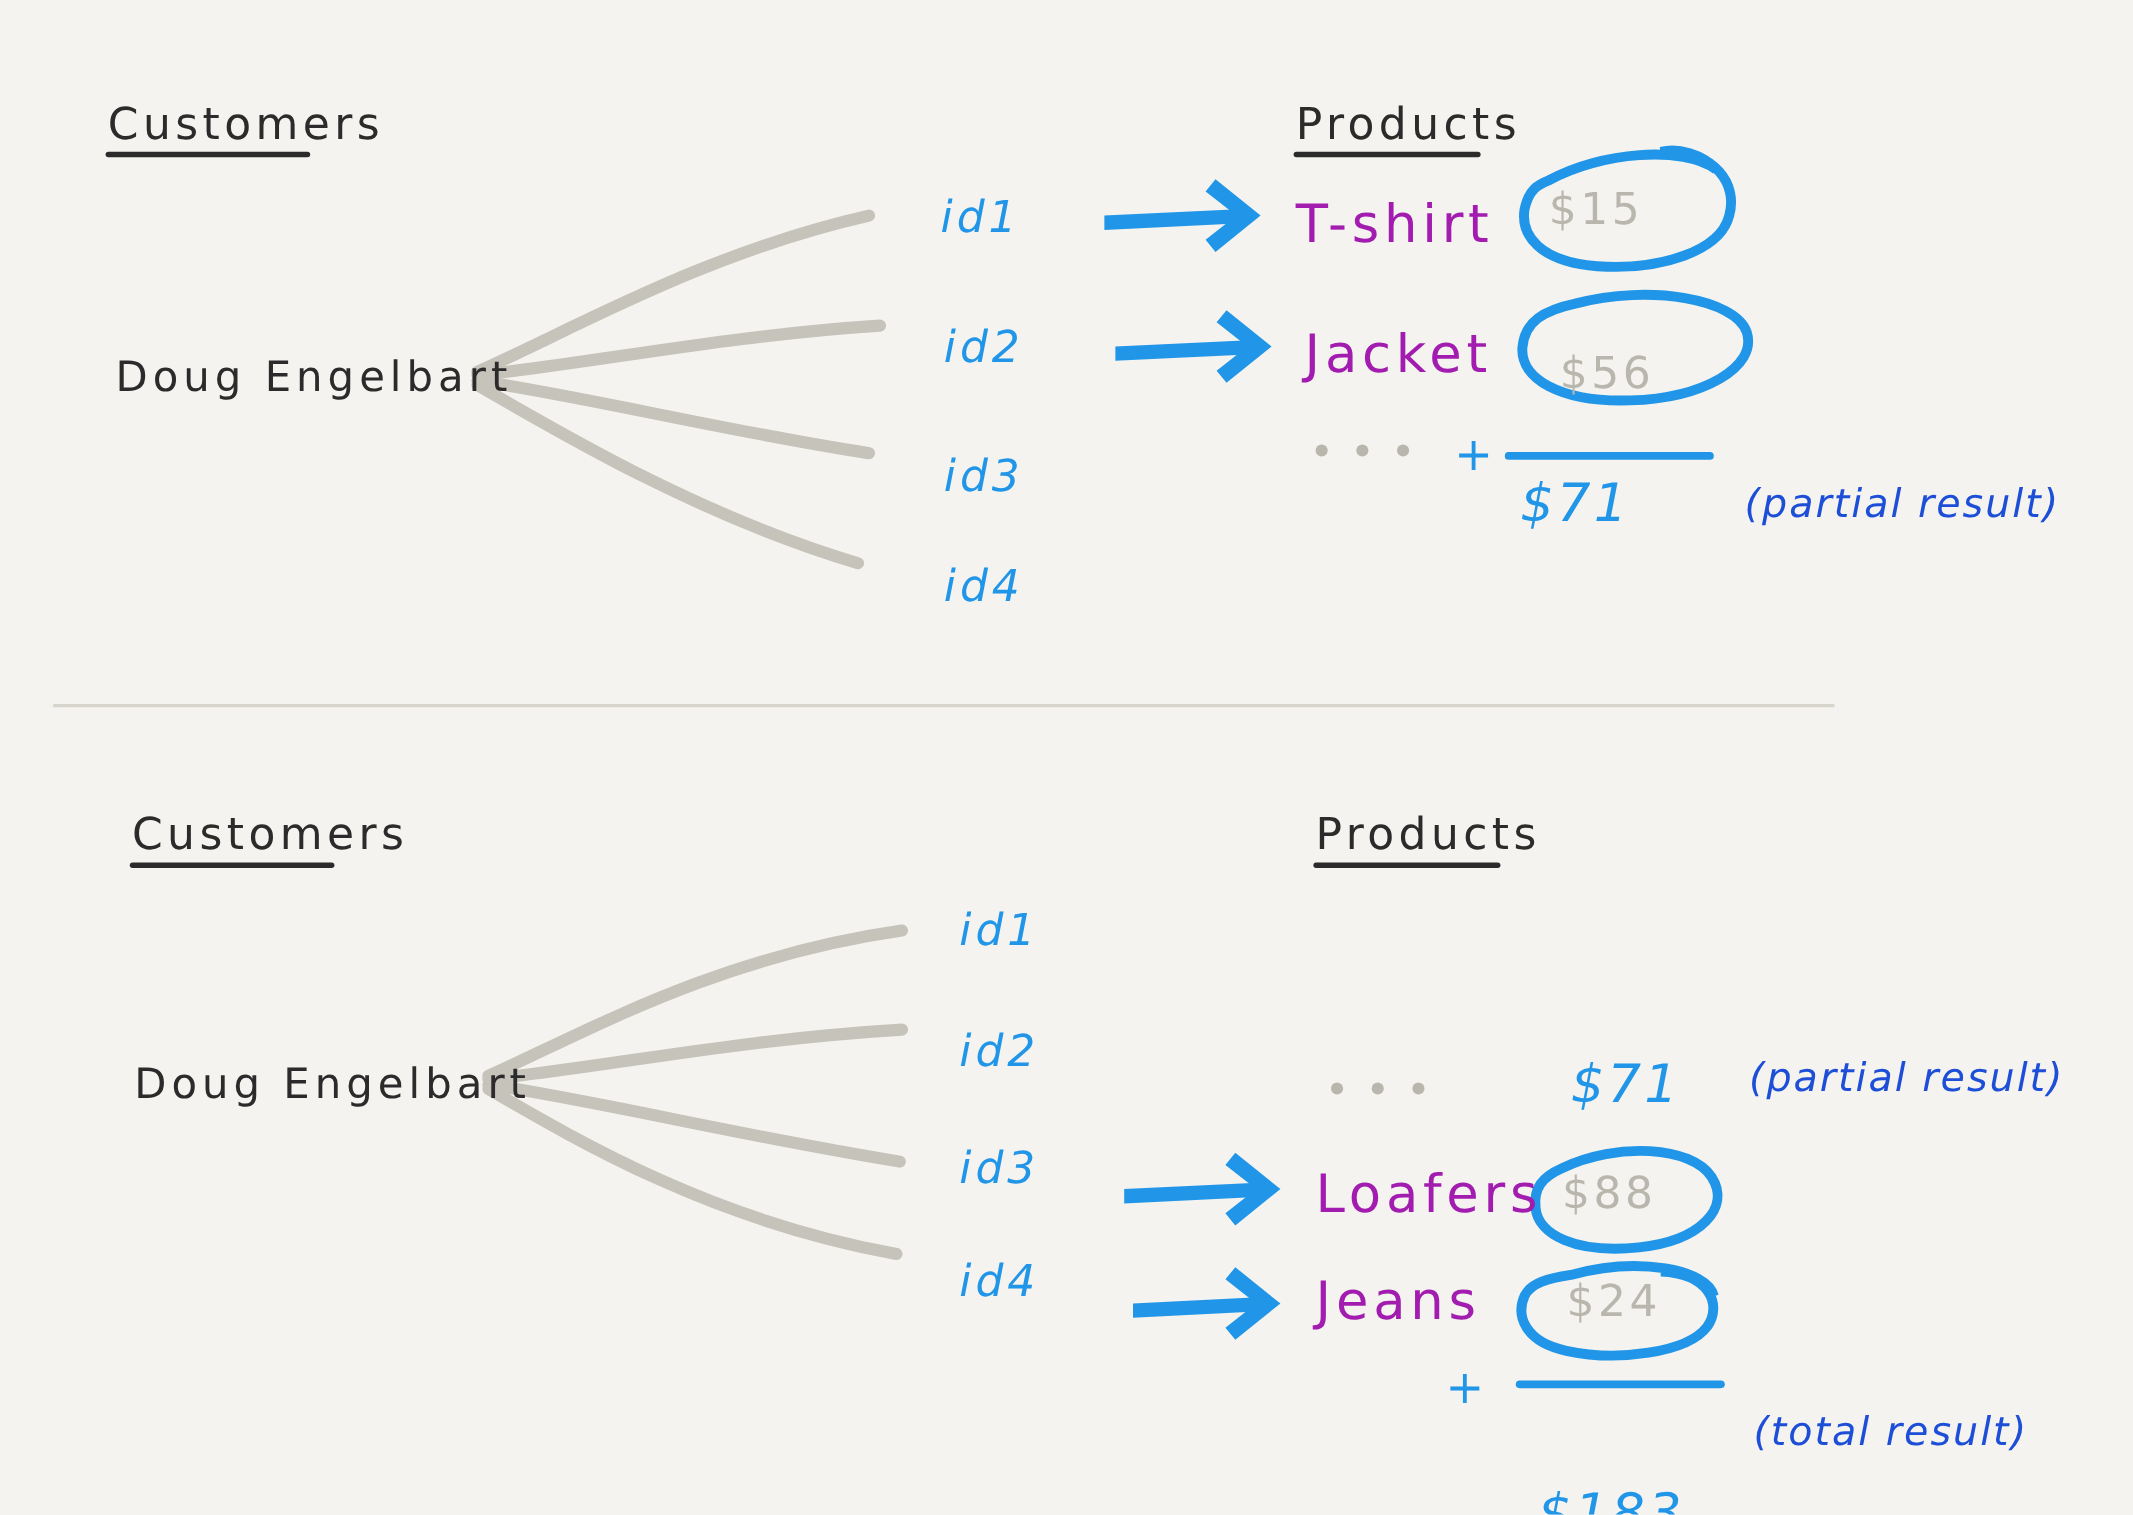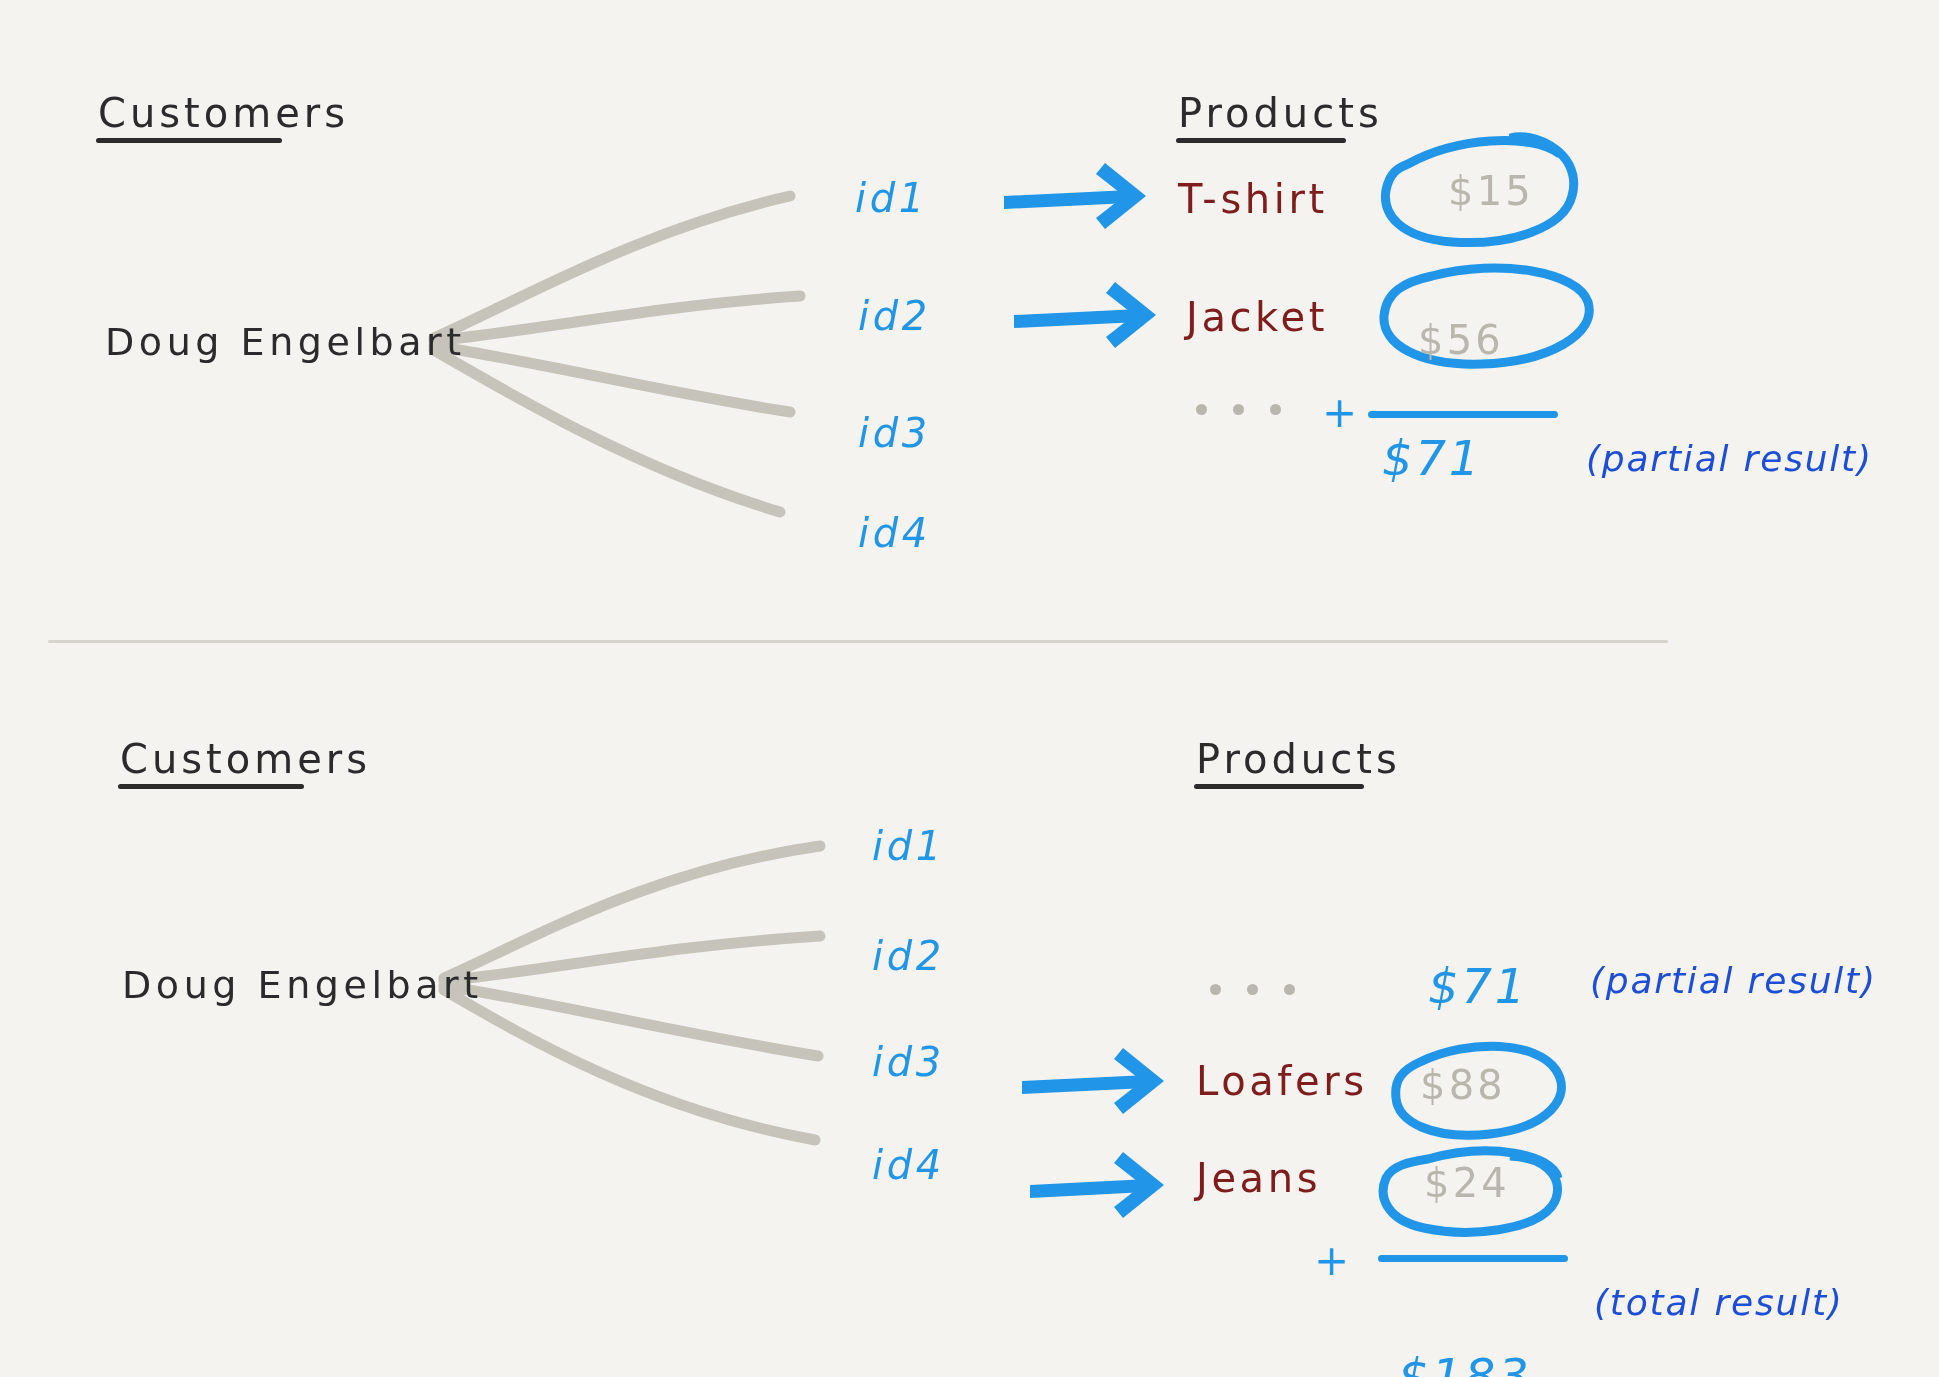--- a/index.html
+++ b/index.html
@@ -48,22 +48,22 @@
   .id-label {
     position: absolute;
     font-size: 40px;
     color: #2196e8;
     letter-spacing: 0.09em;
     white-space: nowrap;
     font-style: italic;
   }
   .product-label {
     position: absolute;
-    font-size: 40px;
-    color: #7f1d1d;
+    font-size: 48px;
+    color: #a21caf;
     letter-spacing: 0.09em;
     white-space: nowrap;
   }
   .price-text {
     position: absolute;
     font-size: 40px;
     color: #b9b6ae;
     letter-spacing: 0.08em;
     white-space: nowrap;
     z-index: 3;
@@ -192,21 +192,21 @@
     <div class="customer-name hand" style="left:105px; top:320px;">Doug Engelbart</div>
 
     <div class="id-label hand" style="left:855px; top:175px;">id1</div>
     <div class="id-label hand" style="left:858px; top:293px;">id2</div>
     <div class="id-label hand" style="left:858px; top:410px;">id3</div>
     <div class="id-label hand" style="left:858px; top:510px;">id4</div>
 
     <div class="product-label hand" style="left:1178px; top:176px;">T-shirt</div>
     <div class="product-label hand" style="left:1186px; top:294px;">Jacket</div>
 
-    <div class="price-text hand" style="left:1408px; top:168px;margin-left:40px;">$15</div>
+    <div class="price-text hand" style="left:1408px; top:168px;">$15</div>
     <div class="price-text hand" style="left:1418px; top:288px;margin-top:29px;">$56</div>
 
     <div class="ellipsis-dots" style="left:1196px; top:404px;">
       <span></span>
       <span></span>
       <span></span>
     </div>
 
     <div class="plus-sign hand" style="left:1322px; top:392px;">+</div>
 

